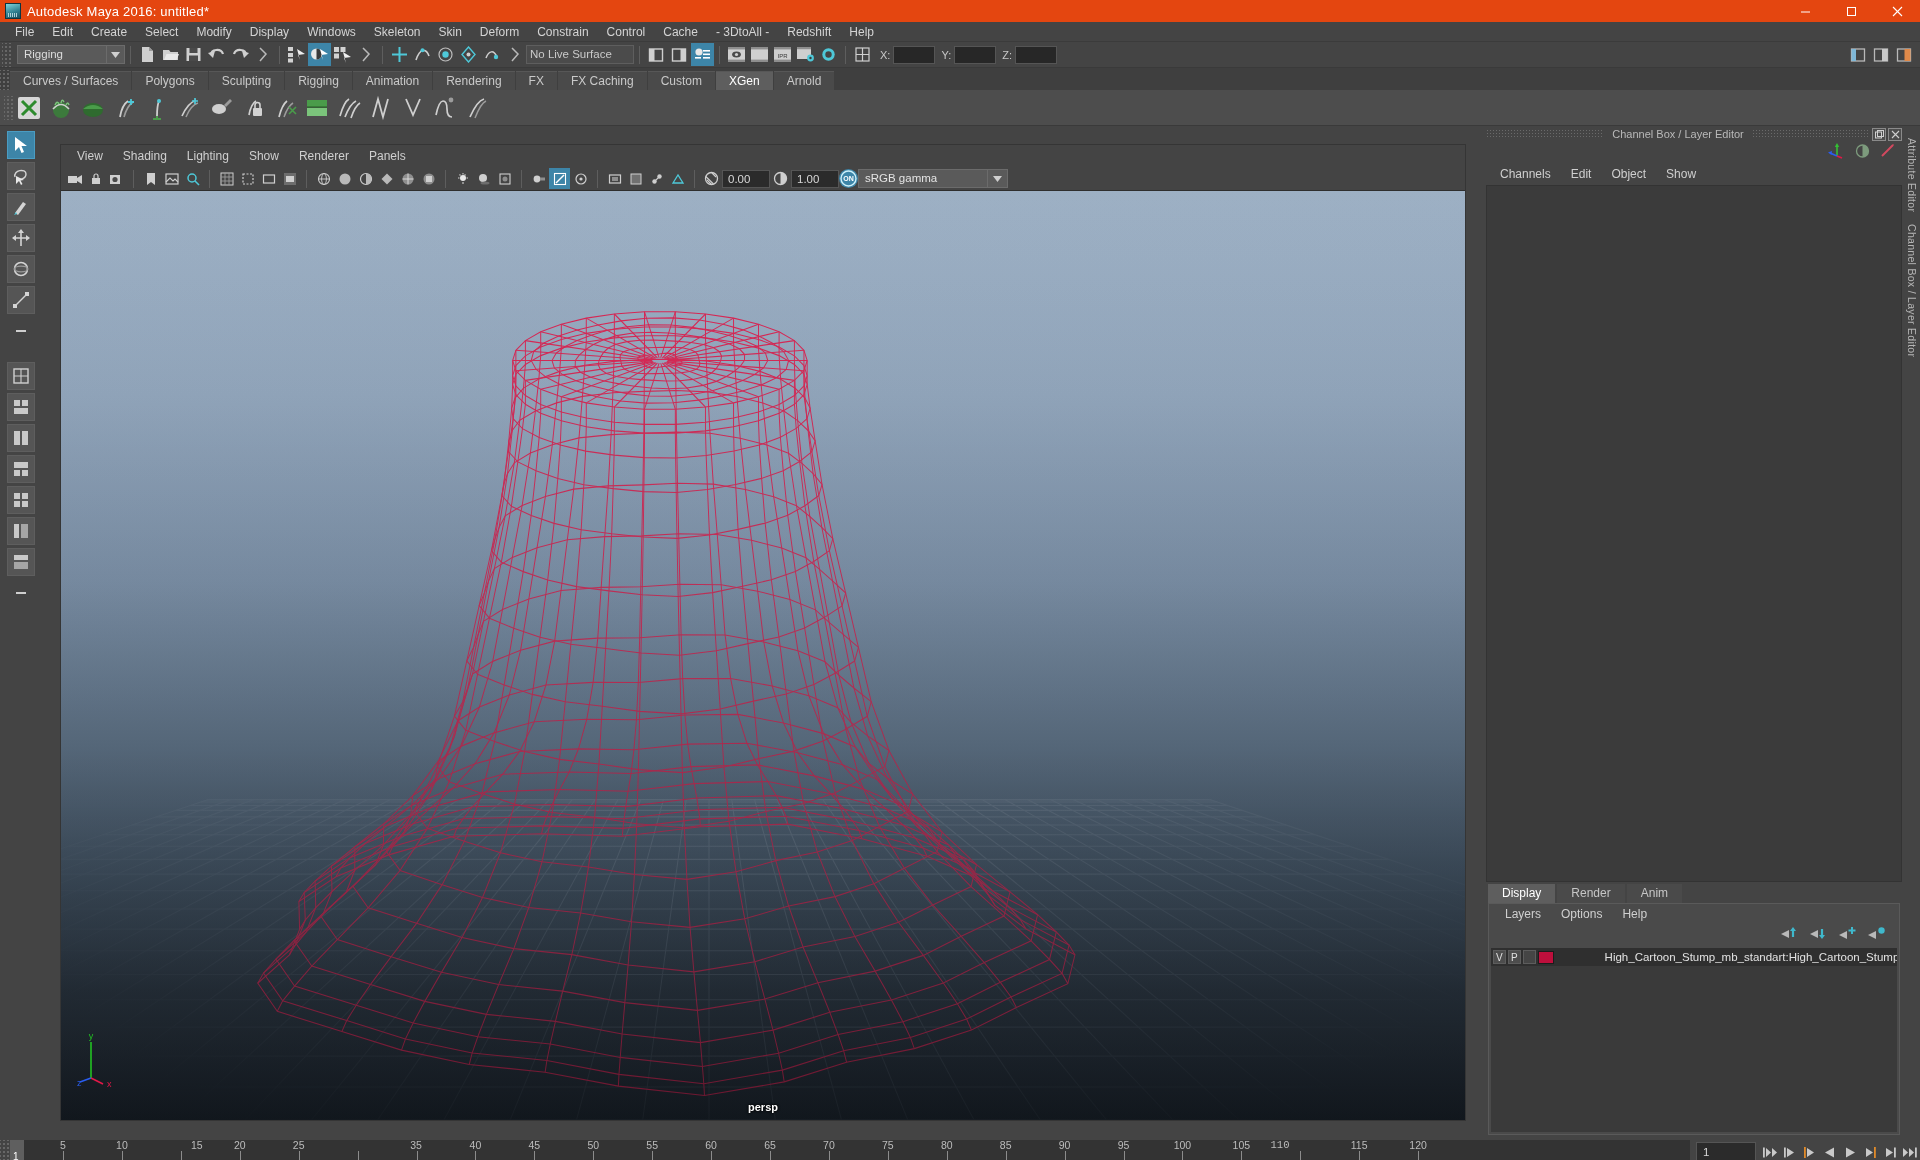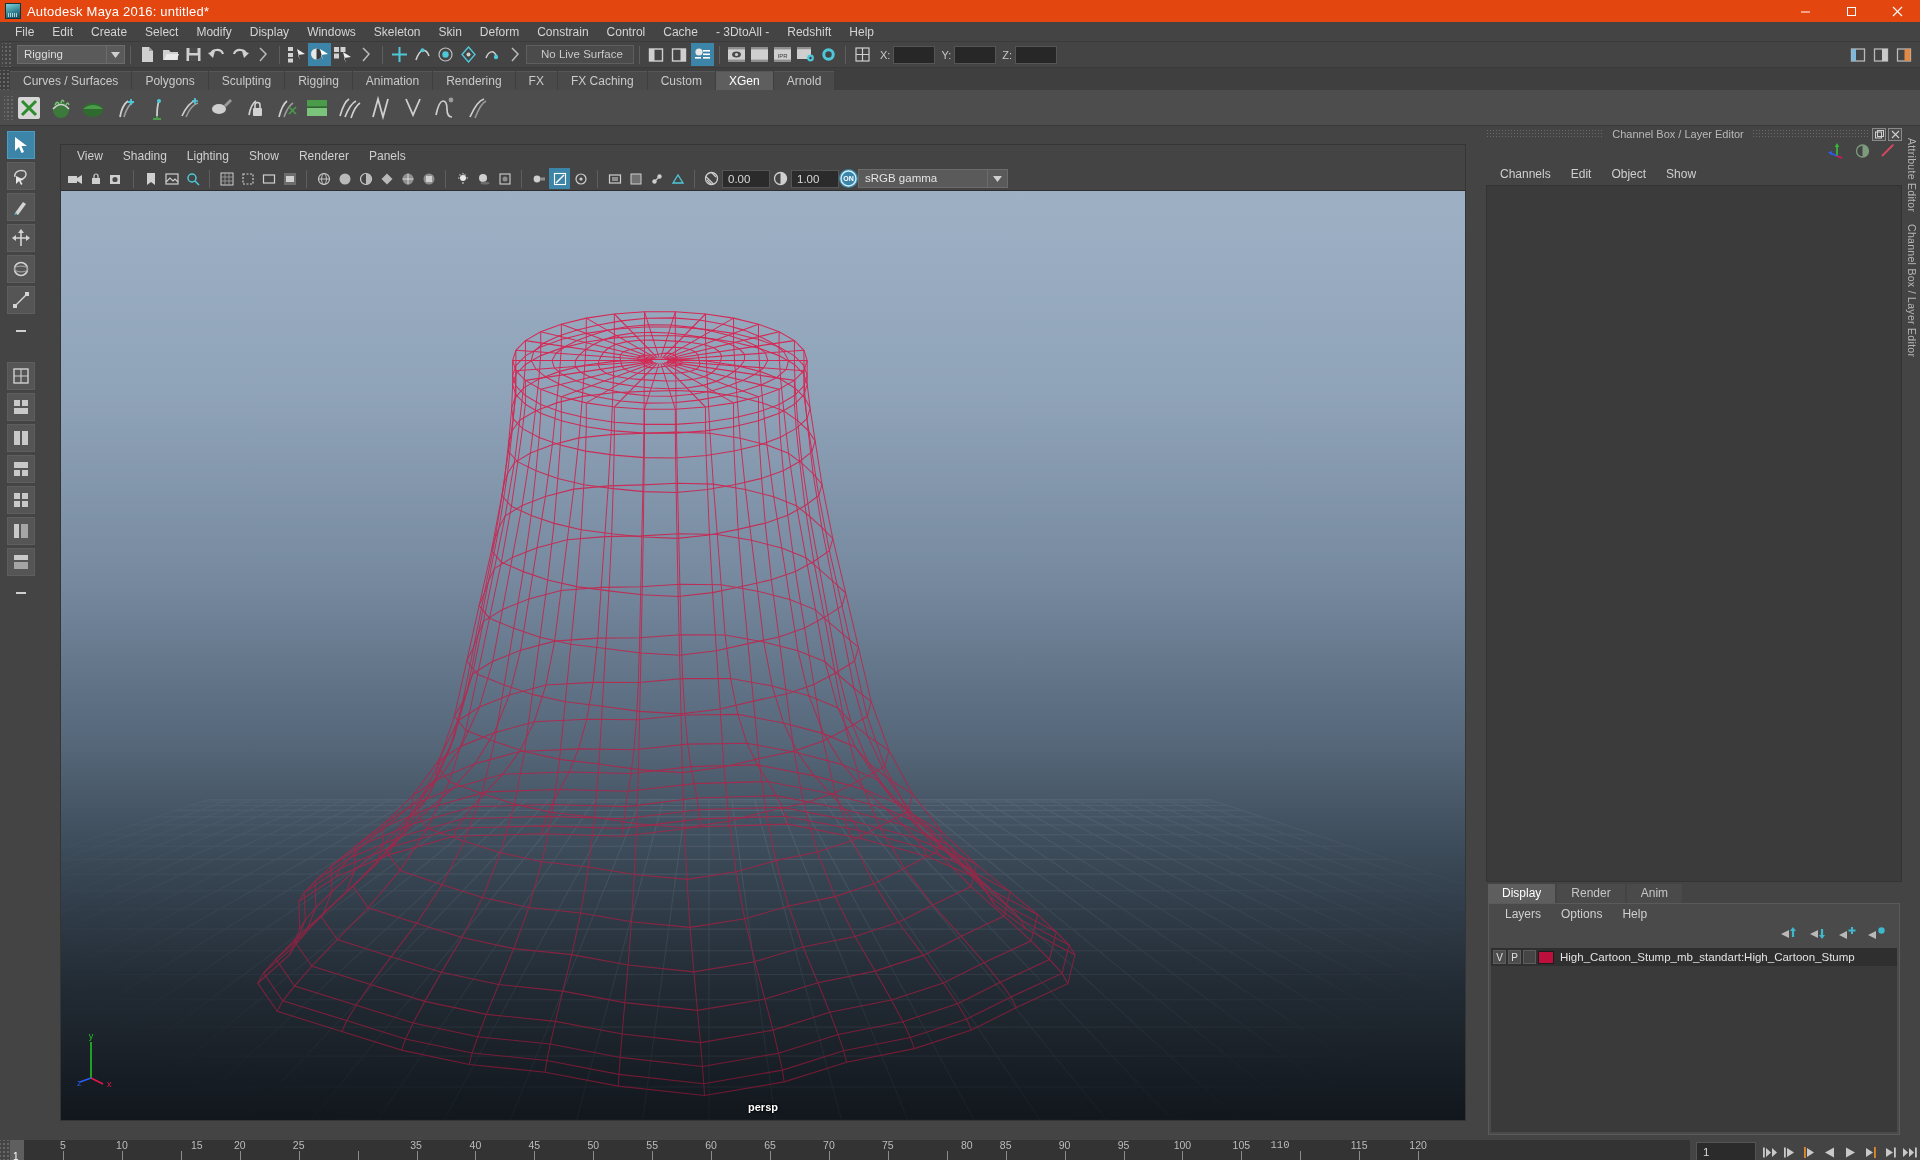--- a/index.html
+++ b/index.html
@@ -31,21 +31,21 @@
     background-image:radial-gradient(circle, #6d6d6d 1px, transparent 1.2px);
     background-size:4px 4px; background-position:2px 2px; opacity:.85; }
   .menuset { width:90px; height:19px; background:#5a5a5a; border:1px solid #6b6b6b;
     font-size:11.5px; line-height:17px; padding-left:6px; color:#dcdcdc; margin-left:5px; }
   .menuset-arrow { width:18px; height:19px; background:#5a5a5a; border:1px solid #6b6b6b;
     border-left:none; display:flex; align-items:center; justify-content:center; }
   .sep { width:1px; height:18px; background:#5e5e5e; margin:0 5px; flex:none; }
   .tbtn { width:23px; height:23px; display:flex; align-items:center; justify-content:center; flex:none;}
   .tbtn.on { background:#3d85a8; }
   .livesurf { width:108px; height:19px; background:#4b4b4b; border:1px solid #5e5e5e;
-    font-size:11.5px; line-height:17px; padding-left:14px; color:#cacaca; }
+    font-size:11.5px; line-height:17px; padding-left:3px; color:#cacaca; }
   .coordlbl{font-size:11px;color:#c8c8c8;margin:0 3px 0 6px;}
   .coordfield{width:42px;height:18px;background:#272727;border:1px solid #555;}
   .statusline .right{position:absolute;right:4px;top:1px;display:flex;align-items:center;}
 
   
   .shelfbar { height:22px; background:#3f3f3f; display:flex; align-items:flex-end; }
   .shelf-tabs { display:flex; align-items:flex-end; height:22px; font-size:12px; }
   .shelf-tab { padding:0 13px; height:19px; line-height:19px; background:#4a4a4a;
     color:#c9c9c9; margin-right:1px; border-top:1px solid #575757; }
   .shelf-tab.active { background:#5e5e5e; color:#ffffff; }
@@ -109,21 +109,21 @@
   .layermenu{height:20px;display:flex;align-items:center;font-size:12px;padding-left:6px;}
   .layermenu .mi{padding:0 10px;}
   .layerbtns{height:22px;display:flex;align-items:center;justify-content:flex-end;gap:9px;padding-right:12px;}
   .layerlist{flex:1;background:#3a3a3a;margin:2px;overflow:hidden;}
   .layerrow{height:18px;display:flex;align-items:center;background:#2f2f2f;font-size:11.5px;
     padding-left:2px;gap:2px;}
   .vp-cell{width:13px;height:14px;background:#4d4d4d;border:1px solid #5d5d5d;font-size:10px;
     display:flex;align-items:center;justify-content:center;color:#e0e0e0;}
   .vp-cell.blank{background:#454545;}
   .swatch{width:16px;height:13px;border:1px solid #1c1c1c;}
-  .layername{white-space:nowrap;overflow:hidden;color:#e2e2e2;padding-left:4px;}
+  .layername{white-space:nowrap;overflow:hidden;color:#e2e2e2;padding-left:4px;margin-left:45px;}
   .attrtab{width:16px;background:#444;flex:none;display:flex;flex-direction:column;
     align-items:center;padding-top:6px;}
   .vtext{writing-mode:vertical-rl;font-size:10.5px;color:#b5b5b5;letter-spacing:.3px;padding:6px 0;}
 
   
   .timerow{height:26px;background:#444;display:flex;align-items:center;}
   .timeline{flex:1;height:24px;background:#333;position:relative;margin-right:2px;overflow:hidden;}
   .tcurrent{position:absolute;left:0;top:0;width:14px;height:24px;background:#5f5f5f;}
   .tcurlbl{position:absolute;left:3px;top:11px;font-size:10px;color:#fff;}
   .ttick{position:absolute;top:11px;width:1px;height:12px;background:#8c8c8c;}
@@ -1168,21 +1168,21 @@
       <div class="tlabel" style="left: 642.192px;">55</div>
       <div class="ttick" style="left: 701.108px;"></div>
       <div class="tlabel" style="left: 701.108px;">60</div>
       <div class="ttick" style="left: 760.025px;"></div>
       <div class="tlabel" style="left: 760.025px;">65</div>
       <div class="ttick" style="left: 818.942px;"></div>
       <div class="tlabel" style="left: 818.942px;">70</div>
       <div class="ttick" style="left: 877.858px;"></div>
       <div class="tlabel" style="left: 877.858px;">75</div>
       <div class="ttick" style="left: 936.775px;"></div>
-      <div class="tlabel" style="left: 936.775px; margin-left: 20px;">80</div>
+      <div class="tlabel" style="left: 936.775px;">80</div>
       <div class="ttick" style="left: 995.692px;"></div>
       <div class="tlabel" style="left: 995.692px;">85</div>
       <div class="ttick" style="left: 1054.61px;"></div>
       <div class="tlabel" style="left: 1054.61px;">90</div>
       <div class="ttick" style="left: 1113.52px;"></div>
       <div class="tlabel" style="left: 1113.52px;">95</div>
       <div class="ttick" style="left: 1172.44px;"></div>
       <div class="tlabel" style="left: 1172.44px;">100</div>
       <div class="ttick" style="left: 1231.36px;"></div>
       <div class="tlabel" style="left: 1231.36px;">105</div>

